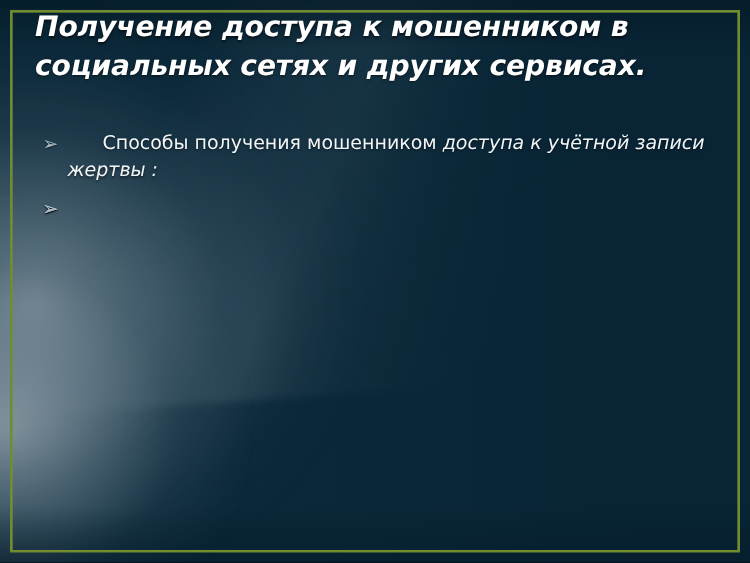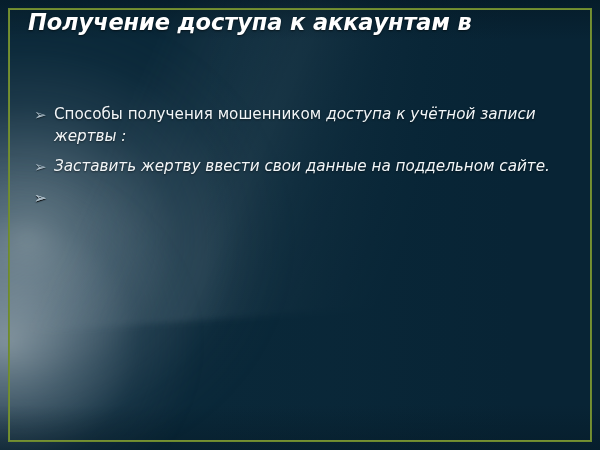--- a/index.html
+++ b/index.html
@@ -151,53 +151,53 @@
     position: absolute;
     left: 0;
     top: 1px;
     color: #aebfca;
     font-size: 15px;
     font-style: normal;
     line-height: 21.5px;
     text-shadow: 0 1px 1px rgba(0,0,0,0.5);
   }
   #slide .bullet .txt { display: inline; }
-  #slide .bullet .upright { font-style: normal; }
+  #slide .bullet .upright { font-style: normal; margin-left: 28px; }
 </style>
 </head>
 <body>
 
 <div id="slide">
 
   <div class="bg-base"></div>
   <div class="bg-glow-left"></div>
   <div class="bg-glow-lower"></div>
   <div class="bg-sheen"></div>
   <div class="bg-rightdark"></div>
   <div class="bg-vignette"></div>
 
   <div class="frame"></div>
   <div class="frame-inner"></div>
 
   <div class="content">
 
     <div class="title">
-      <span class="title-line">Получение доступа к аккаунтам в</span>
+      <span class="title-line">Получение доступа к мошенником в</span>
+      <span class="title-line">социальных сетях и других сервисах.</span>
     </div>
 
     <div class="bullets">
 
       <div class="bullet">
         <span class="marker">➢</span>
         <span class="txt upright">Способы получения мошенником </span><span class="txt">доступа к учётной записи жертвы :</span>
       </div>
 
       <div class="bullet">
         <span class="marker">➢</span>
-        <span class="txt">Заставить жертву ввести свои данные на поддельном сайте.</span>
       </div>
 
       <div class="bullet">
         <span class="marker">➢</span>
       </div>
 
       <div class="bullet">
         <span class="marker">➢</span>
       </div>
 

